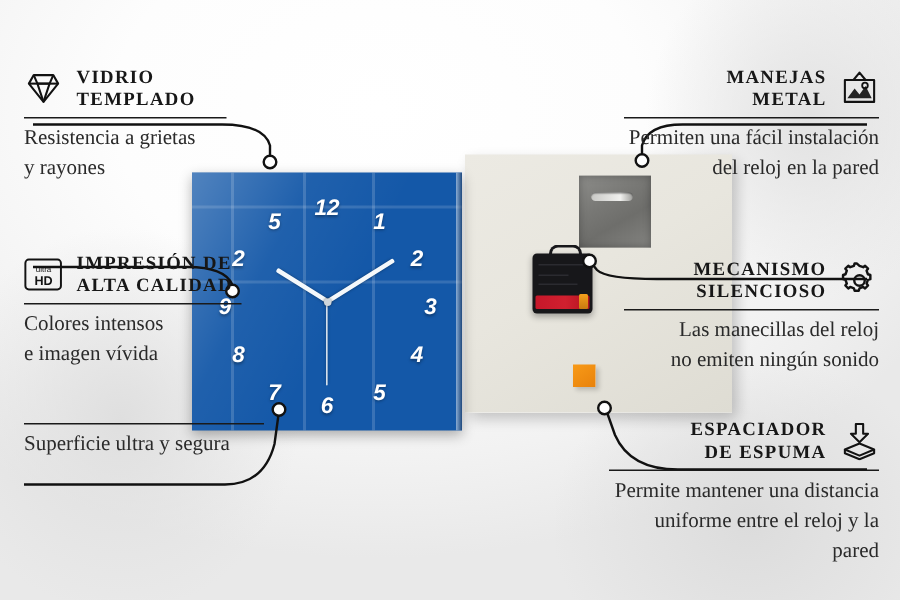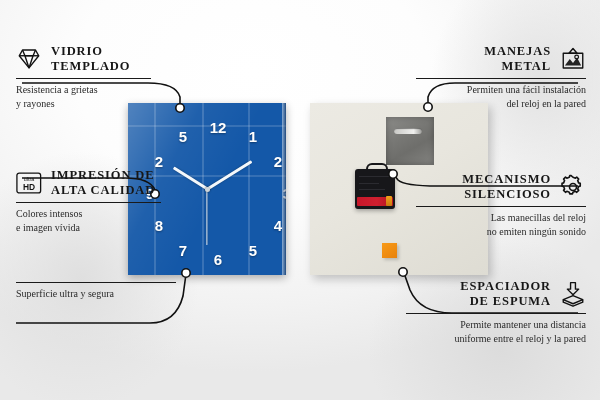--- a/index.html
+++ b/index.html
@@ -15,30 +15,30 @@
   }
   .soft1{position:absolute;left:-40px;top:150px;width:240px;height:260px;
     background:radial-gradient(ellipse at center,#dfdfdf 0%,rgba(223,223,223,0) 70%);}
   .soft2{position:absolute;right:-50px;top:-40px;width:220px;height:240px;
     background:radial-gradient(ellipse at center,#e2e2e2 0%,rgba(226,226,226,0) 70%);}
   .soft3{position:absolute;right:-30px;bottom:-60px;width:260px;height:220px;
     background:radial-gradient(ellipse at center,#dcdcdc 0%,rgba(220,220,220,0) 72%);}
 
   
   #product{position:absolute;left:128px;top:103px;width:360px;height:172px;}
-  .clock{position:absolute;left:0;top:0;width:158px;height:172px;
+  .clock{position:absolute;left:0;top:12px;width:180px;height:172px;
     background:
       repeating-linear-gradient(92deg, rgba(255,255,255,.10) 0 1px, rgba(0,0,0,.12) 1px 2.2px),
       repeating-linear-gradient(6deg, rgba(0,200,210,.16) 0 1.4px, rgba(0,0,0,0) 1.4px 3.4px),
       radial-gradient(ellipse 120px 70px at 72% 76%, #0fb9d6 0%, rgba(15,185,214,0) 62%),
       radial-gradient(ellipse 110px 80px at 26% 30%, #7fb4e8 0%, rgba(127,180,232,0) 65%),
       linear-gradient(160deg,#2f6fb5 0%,#1f63b4 26%,#1456a8 52%,#17worth 52%,#0f4f9e 74%,#11529f 100%);
     background-color:#1458a8;
     box-shadow:0 3px 8px rgba(0,0,0,.30);
-    overflow:hidden;}
+    overflow:hidden;font-style:italic;}
   .clock .grid-v{position:absolute;top:0;bottom:0;width:2px;background:rgba(255,255,255,.16);}
   .clock .grid-h{position:absolute;left:0;right:0;height:2px;background:rgba(255,255,255,.14);}
   .clock .sheen{position:absolute;inset:0;
     background:linear-gradient(118deg,rgba(255,255,255,.26) 0%,rgba(255,255,255,.05) 30%,rgba(255,255,255,0) 55%);}
   .num{position:absolute;color:#fff;font-family:"Liberation Sans",sans-serif;
     font-weight:700;font-size:15px;line-height:1;
     transform:translate(-50%,-50%);text-shadow:0 1px 2px rgba(0,0,0,.35);}
   .hand{position:absolute;left:50%;top:50%;background:#f4f8fb;transform-origin:50% 100%;
     border-radius:1px;box-shadow:0 1px 2px rgba(0,0,0,.35);}
   .hub{position:absolute;left:50%;top:50%;width:5px;height:5px;margin:-2.5px 0 0 -2.5px;
@@ -65,21 +65,21 @@
     background:linear-gradient(180deg,#f4a01c,#c87a10);border-radius:1px;}
   .foam{position:absolute;left:72px;top:140px;width:15px;height:15px;
     background:linear-gradient(145deg,#f89a17,#e8820c);box-shadow:2px 2px 3px rgba(0,0,0,.18);}
 
   
   .callout{position:absolute;}
   .callout .head{display:flex;align-items:center;gap:9px;}
   .callout .title{font-size:12.5px;font-weight:700;letter-spacing:.9px;color:#171717;
     line-height:1.22;text-transform:uppercase;}
   .callout .rule{height:1.4px;background:#1a1a1a;margin:3px 0 4px;}
-  .callout .desc{font-size:10px;color:#2a2a2a;line-height:1.42;}
+  .callout .desc{font-size:14px;color:#2a2a2a;line-height:1.42;}
   .left .head{justify-content:flex-start;}
   .left .title{text-align:left;}
   .left .desc{text-align:left;}
   .right .head{justify-content:flex-end;}
   .right .title{text-align:right;}
   .right .desc{text-align:right;}
   .ico{flex:0 0 auto;width:26px;height:26px;color:#121212;}
   .ico svg{display:block;width:100%;height:100%;}
 
   #wires{position:absolute;inset:0;pointer-events:none;}

